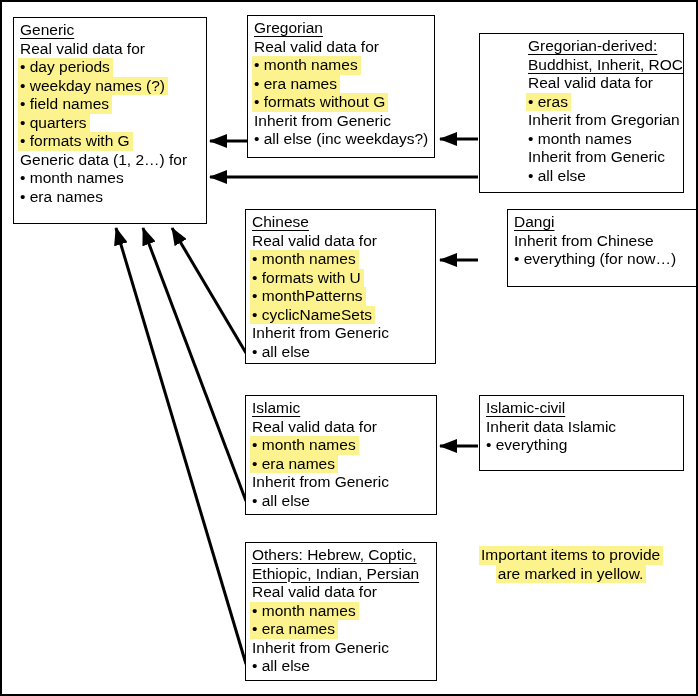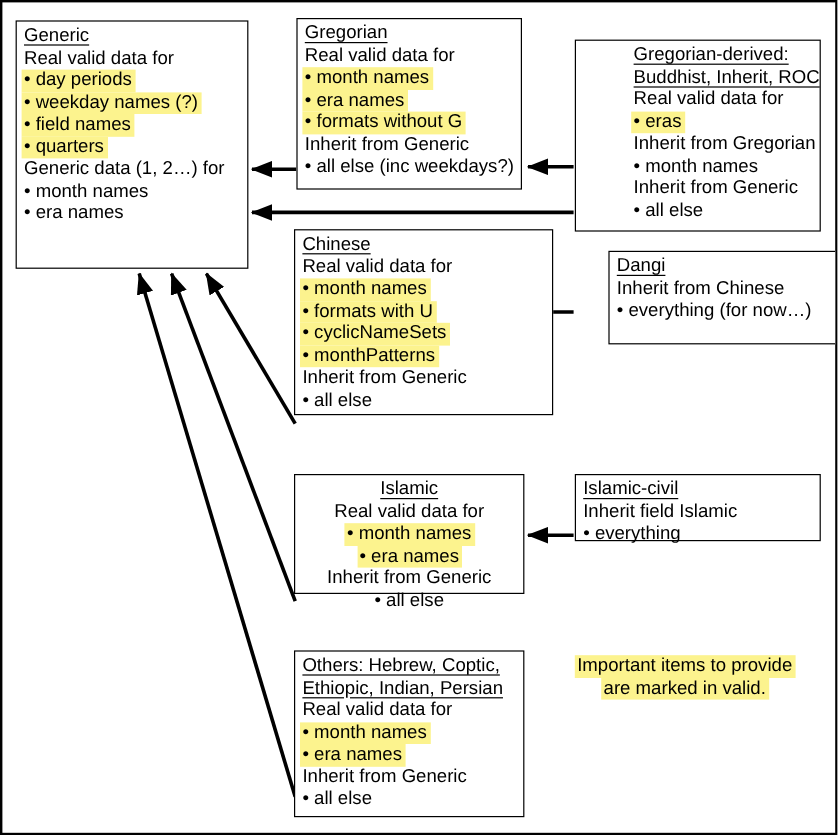--- a/index.html
+++ b/index.html
@@ -47,20 +47,21 @@
   </svg>
 
   <div class="box" style="left:11px;  top:15px;  width:194px; height:207px;">
     <div>
         <div class="line"><span class="ul">Generic</span></div>
         <div class="line"><span class="">Real valid data for</span></div>
         <div class="line"><span class="hl ">• day periods</span></div>
         <div class="line"><span class="hl ">• weekday names (?)</span></div>
         <div class="line"><span class="hl ">• field names</span></div>
         <div class="line"><span class="hl ">• quarters</span></div>
+        <div class="line"><span class="hl ">• formats with G</span></div>
         <div class="line"><span class="">Generic data (1, 2…) for</span></div>
         <div class="line"><span class="">• month names</span></div>
         <div class="line"><span class="">• era names</span></div>
       </div>
   </div>
 
   <div class="box" style="left:245px; top:13px;  width:188px; height:143px;">
     <div>
         <div class="line"><span class="ul">Gregorian</span></div>
         <div class="line"><span class="">Real valid data for</span></div>
@@ -78,72 +79,72 @@
         <div class="line"><span class="ul">Buddhist, Inherit, ROC</span></div>
         <div class="line"><span class="">Real valid data for</span></div>
         <div class="line"><span class="hl ">• eras</span></div>
         <div class="line"><span class="">Inherit from Gregorian</span></div>
         <div class="line"><span class="">• month names</span></div>
         <div class="line"><span class="">Inherit from Generic</span></div>
         <div class="line"><span class="">• all else</span></div>
       </div>
   </div>
 
-  <div class="box" style="left:243px; top:189px; width:216px; height:155px;">
+  <div class="box" style="left:243px; top:207px; width:191px; height:155px;">
     <div>
         <div class="line"><span class="ul">Chinese</span></div>
         <div class="line"><span class="">Real valid data for</span></div>
         <div class="line"><span class="hl ">• month names</span></div>
         <div class="line"><span class="hl ">• formats with U</span></div>
+        <div class="line"><span class="hl ">• monthPatterns</span></div>
         <div class="line"><span class="hl ">• cyclicNameSets</span></div>
-        <div class="line"><span class="hl ">• monthPatterns</span></div>
         <div class="line"><span class="">Inherit from Generic</span></div>
         <div class="line"><span class="">• all else</span></div>
       </div>
   </div>
 
   <div class="box" style="left:505px; top:207px; width:205px; height:78px;">
     <div>
         <div class="line"><span class="ul">Dangi</span></div>
         <div class="line"><span class="">Inherit from Chinese</span></div>
         <div class="line"><span class="">• everything (for now…)</span></div>
       </div>
   </div>
 
-  <div class="box" style="left:243px; top:393px; width:192px; height:100px;text-align:center;">
+  <div class="box" style="left:243px; top:393px; width:192px; height:120px;">
     <div>
         <div class="line"><span class="ul">Islamic</span></div>
         <div class="line"><span class="">Real valid data for</span></div>
         <div class="line"><span class="hl ">• month names</span></div>
         <div class="line"><span class="hl ">• era names</span></div>
         <div class="line"><span class="">Inherit from Generic</span></div>
         <div class="line"><span class="">• all else</span></div>
       </div>
   </div>
 
-  <div class="box" style="left:477px; top:393px; width:205px; height:56px;">
+  <div class="box" style="left:477px; top:393px; width:205px; height:76px;">
     <div>
         <div class="line"><span class="ul">Islamic-civil</span></div>
-        <div class="line"><span class="">Inherit field Islamic</span></div>
+        <div class="line"><span class="">Inherit data Islamic</span></div>
         <div class="line"><span class="">• everything</span></div>
       </div>
   </div>
 
   <div class="box" style="left:243px; top:540px; width:192px; height:139px;">
     <div>
         <div class="line"><span class="ul">Others: Hebrew, Coptic,</span></div>
         <div class="line"><span class="ul">Ethiopic, Indian, Persian</span></div>
         <div class="line"><span class="">Real valid data for</span></div>
         <div class="line"><span class="hl ">• month names</span></div>
         <div class="line"><span class="hl ">• era names</span></div>
         <div class="line"><span class="">Inherit from Generic</span></div>
         <div class="line"><span class="">• all else</span></div>
       </div>
   </div>
 
   <div class="note" style="left:477px; top:544px;text-align:center;">
     <div>
         <div class="line"><span class="hl ">Important items to provide</span></div>
-        <div class="line"><span class="hl ">are marked in valid.</span></div>
+        <div class="line"><span class="hl ">are marked in yellow.</span></div>
       </div>
   </div>
 
 </div>
 
 </body></html>

